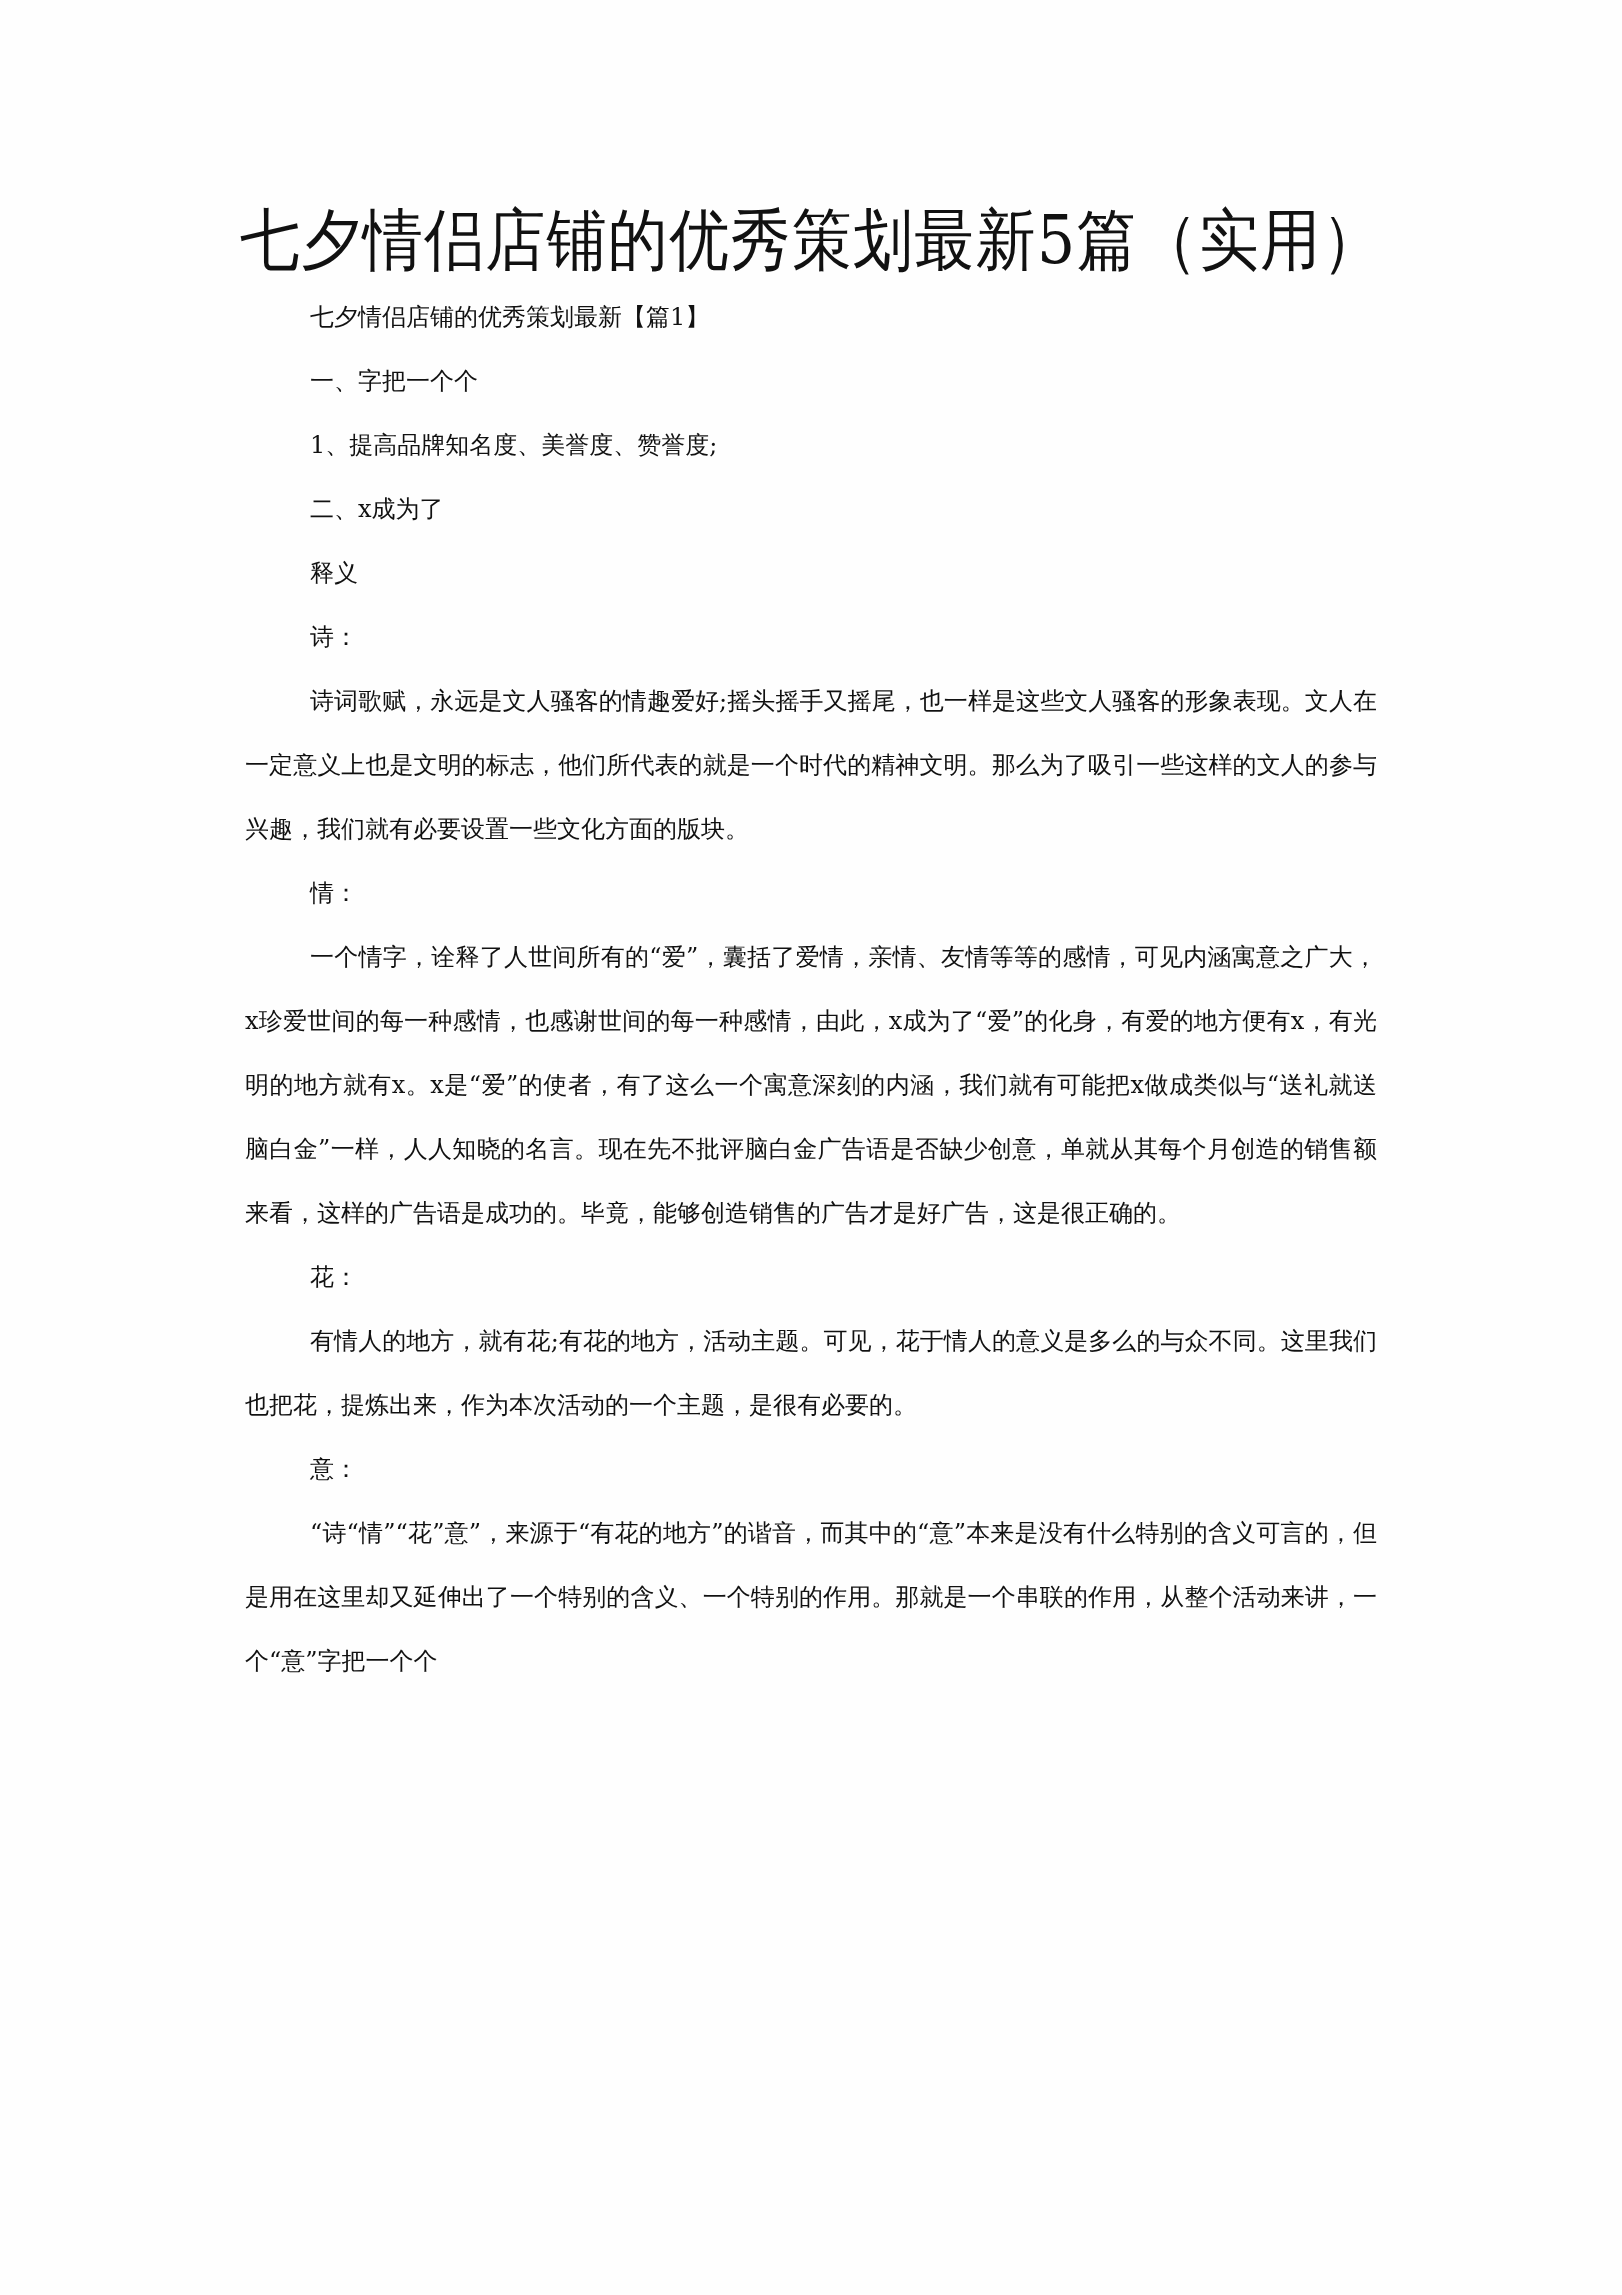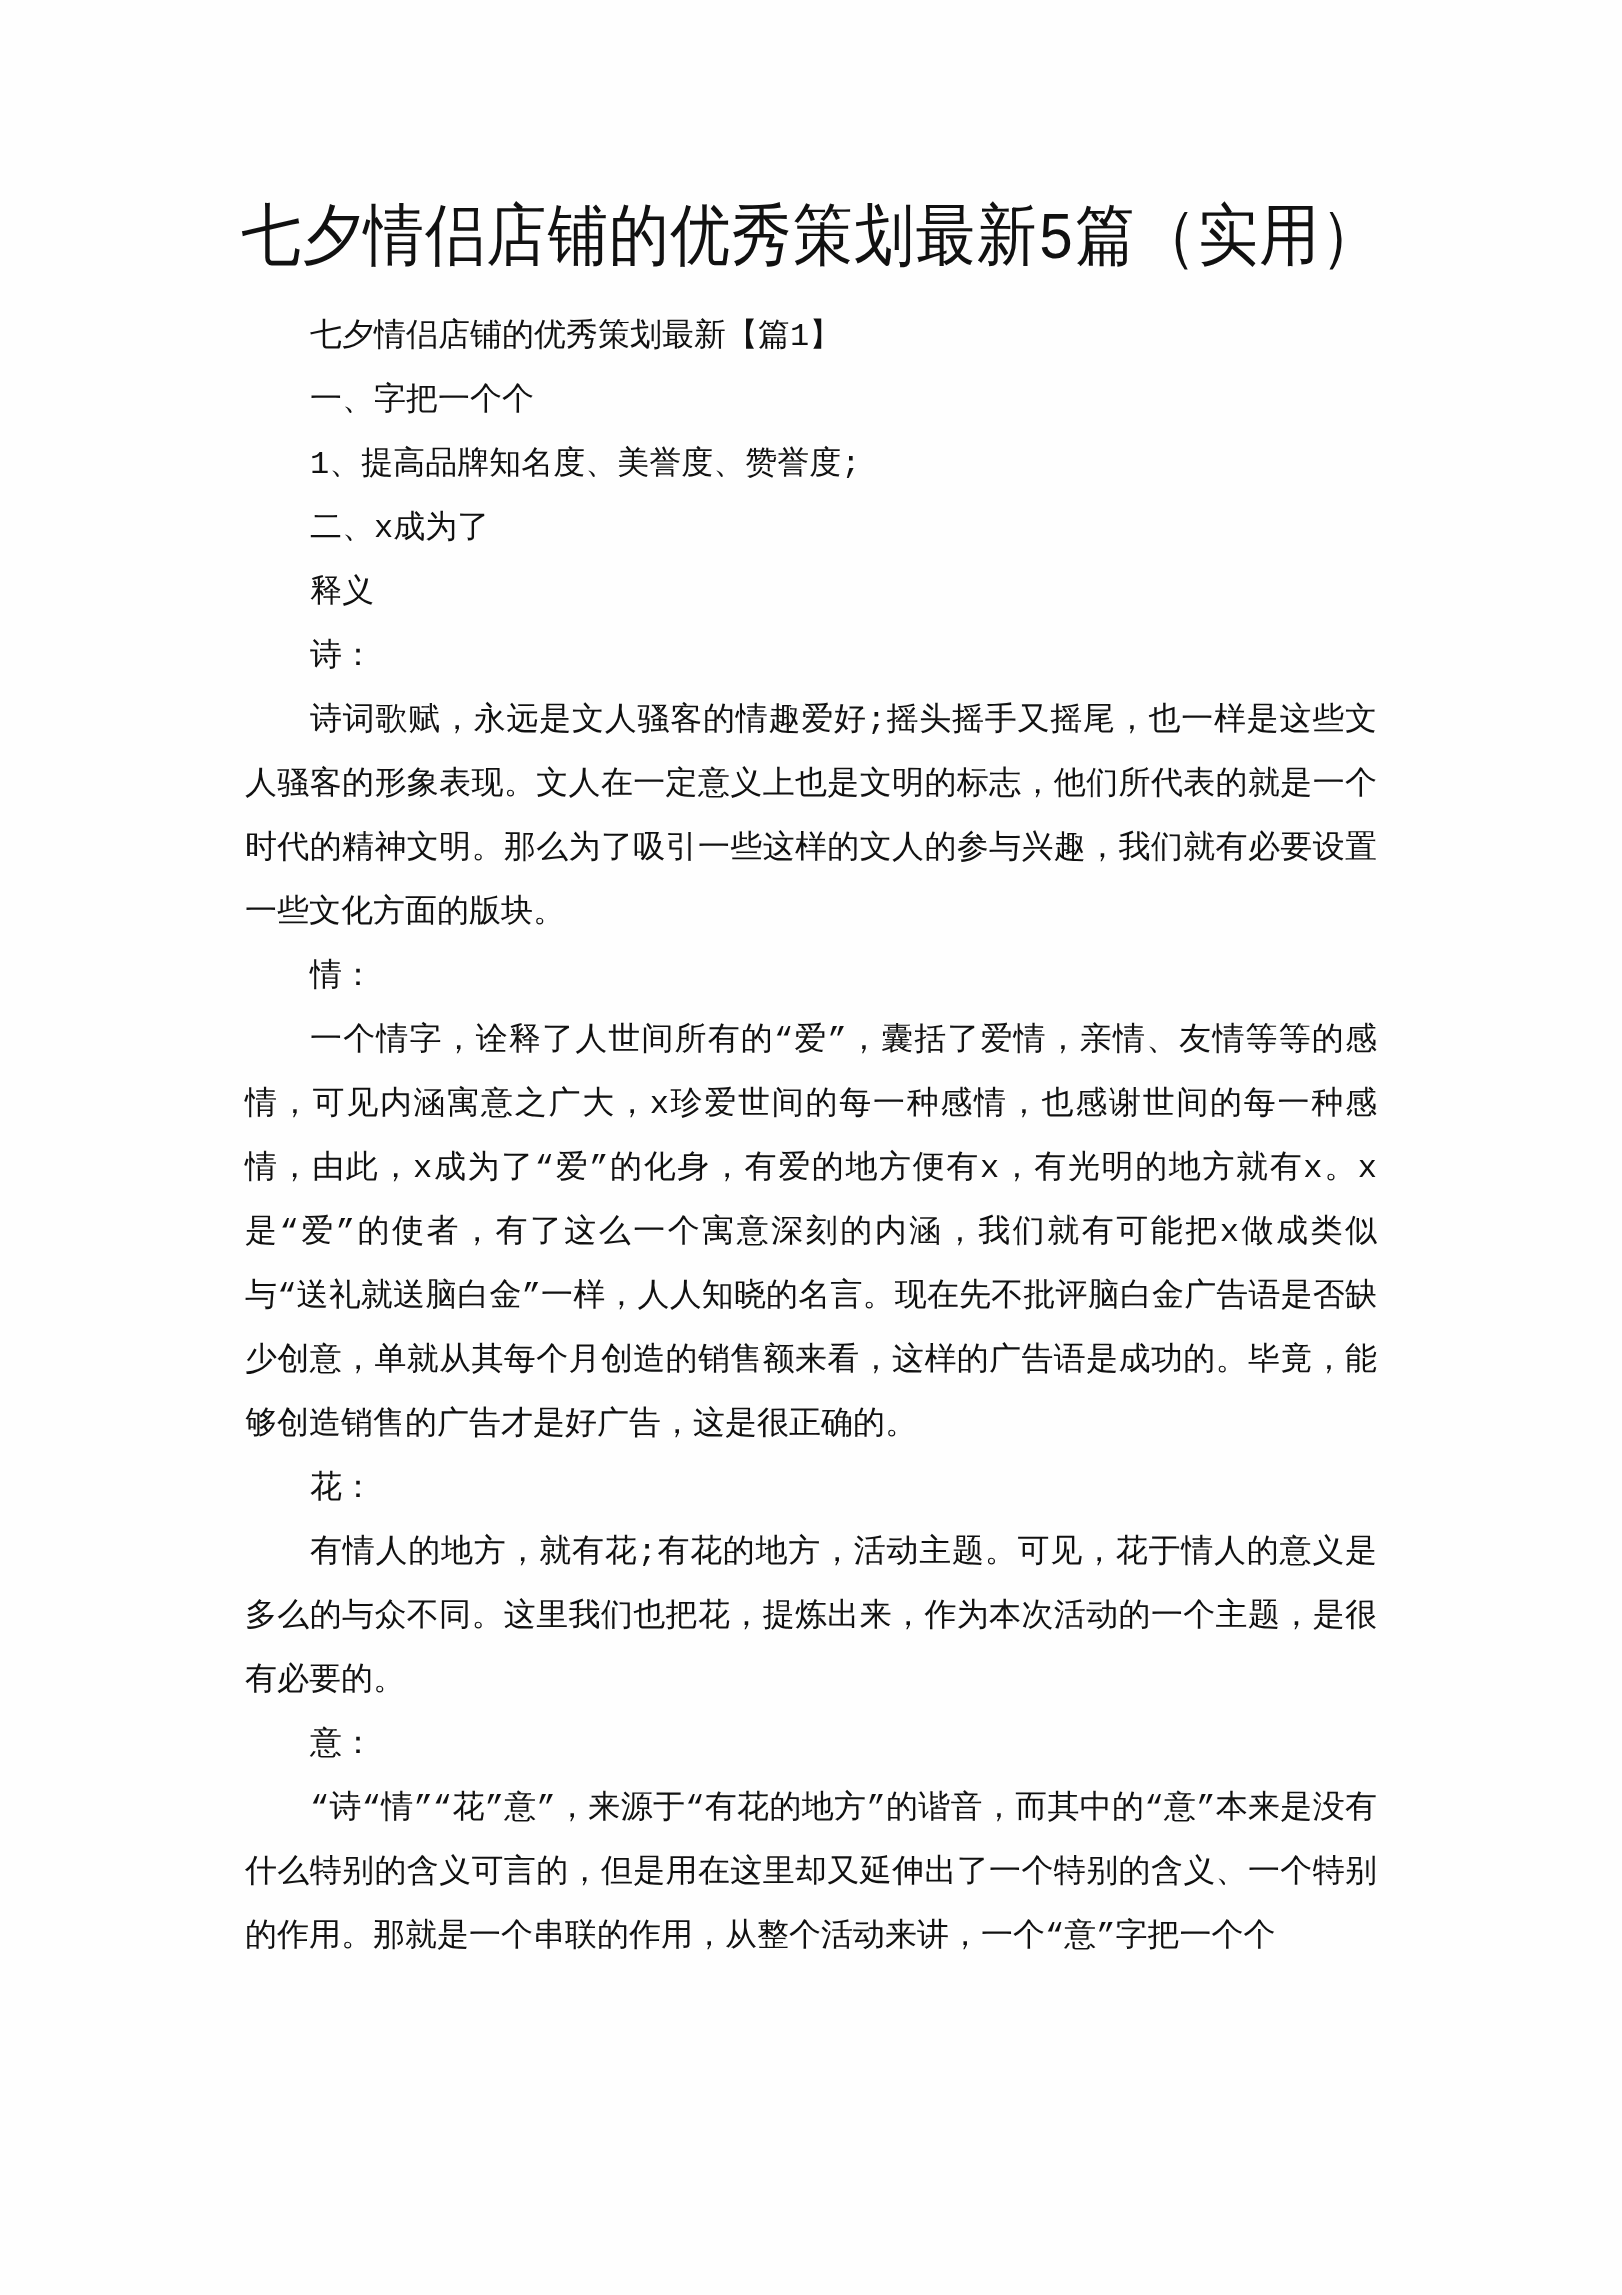--- a/index.html
+++ b/index.html
@@ -14,42 +14,41 @@
     overflow: hidden;
     font-family: "DejaVu Serif", "Liberation Serif", serif;
     color: #111111;
   }
   .page {
     position: absolute;
     left: 0; top: 0;
     width: 1623px;
     height: 2295px;
     background: #fefefe;
-    font-family: Liberation Mono, monospace;
   }
   .doc-title {
     position: absolute;
     left: 0;
     top: 196px;
     width: 1623px;
     text-align: center;
     font-size: 60px;
     line-height: 79px;
     letter-spacing: 1.3px;
     font-weight: normal;
     margin: 0;
     transform: scaleY(1.12);
     transform-origin: center top;
   }
   .body-text {
     position: absolute;
     left: 245px;
-    top: 305px;
+    top: 285px;
     width: 1132px;
-    font-size: 32px;
+    font-size: 24px;
     line-height: 64px;
     text-align: justify;
   }
   .body-text p {
     margin: 0;
     padding: 0;
   }
   .body-text p.indent {
     text-indent: 65px;
   }

